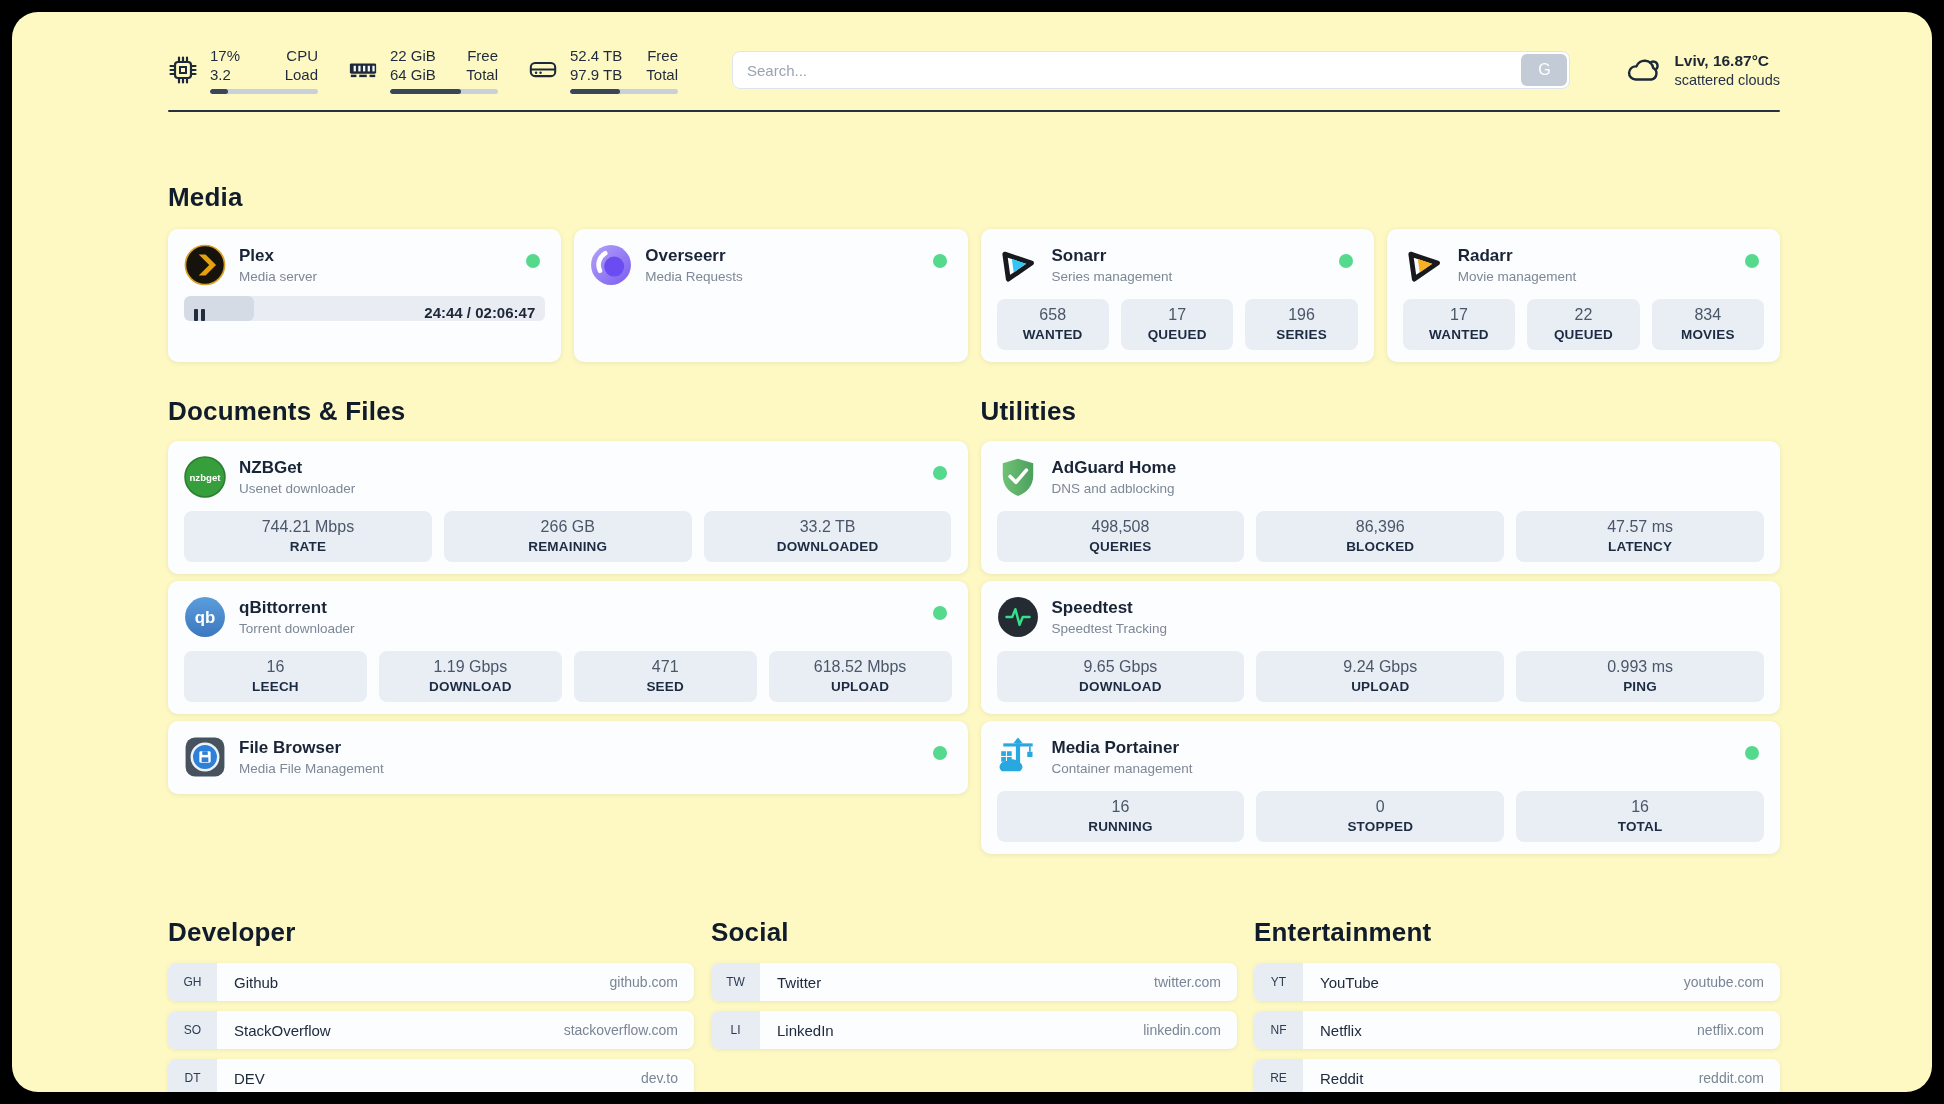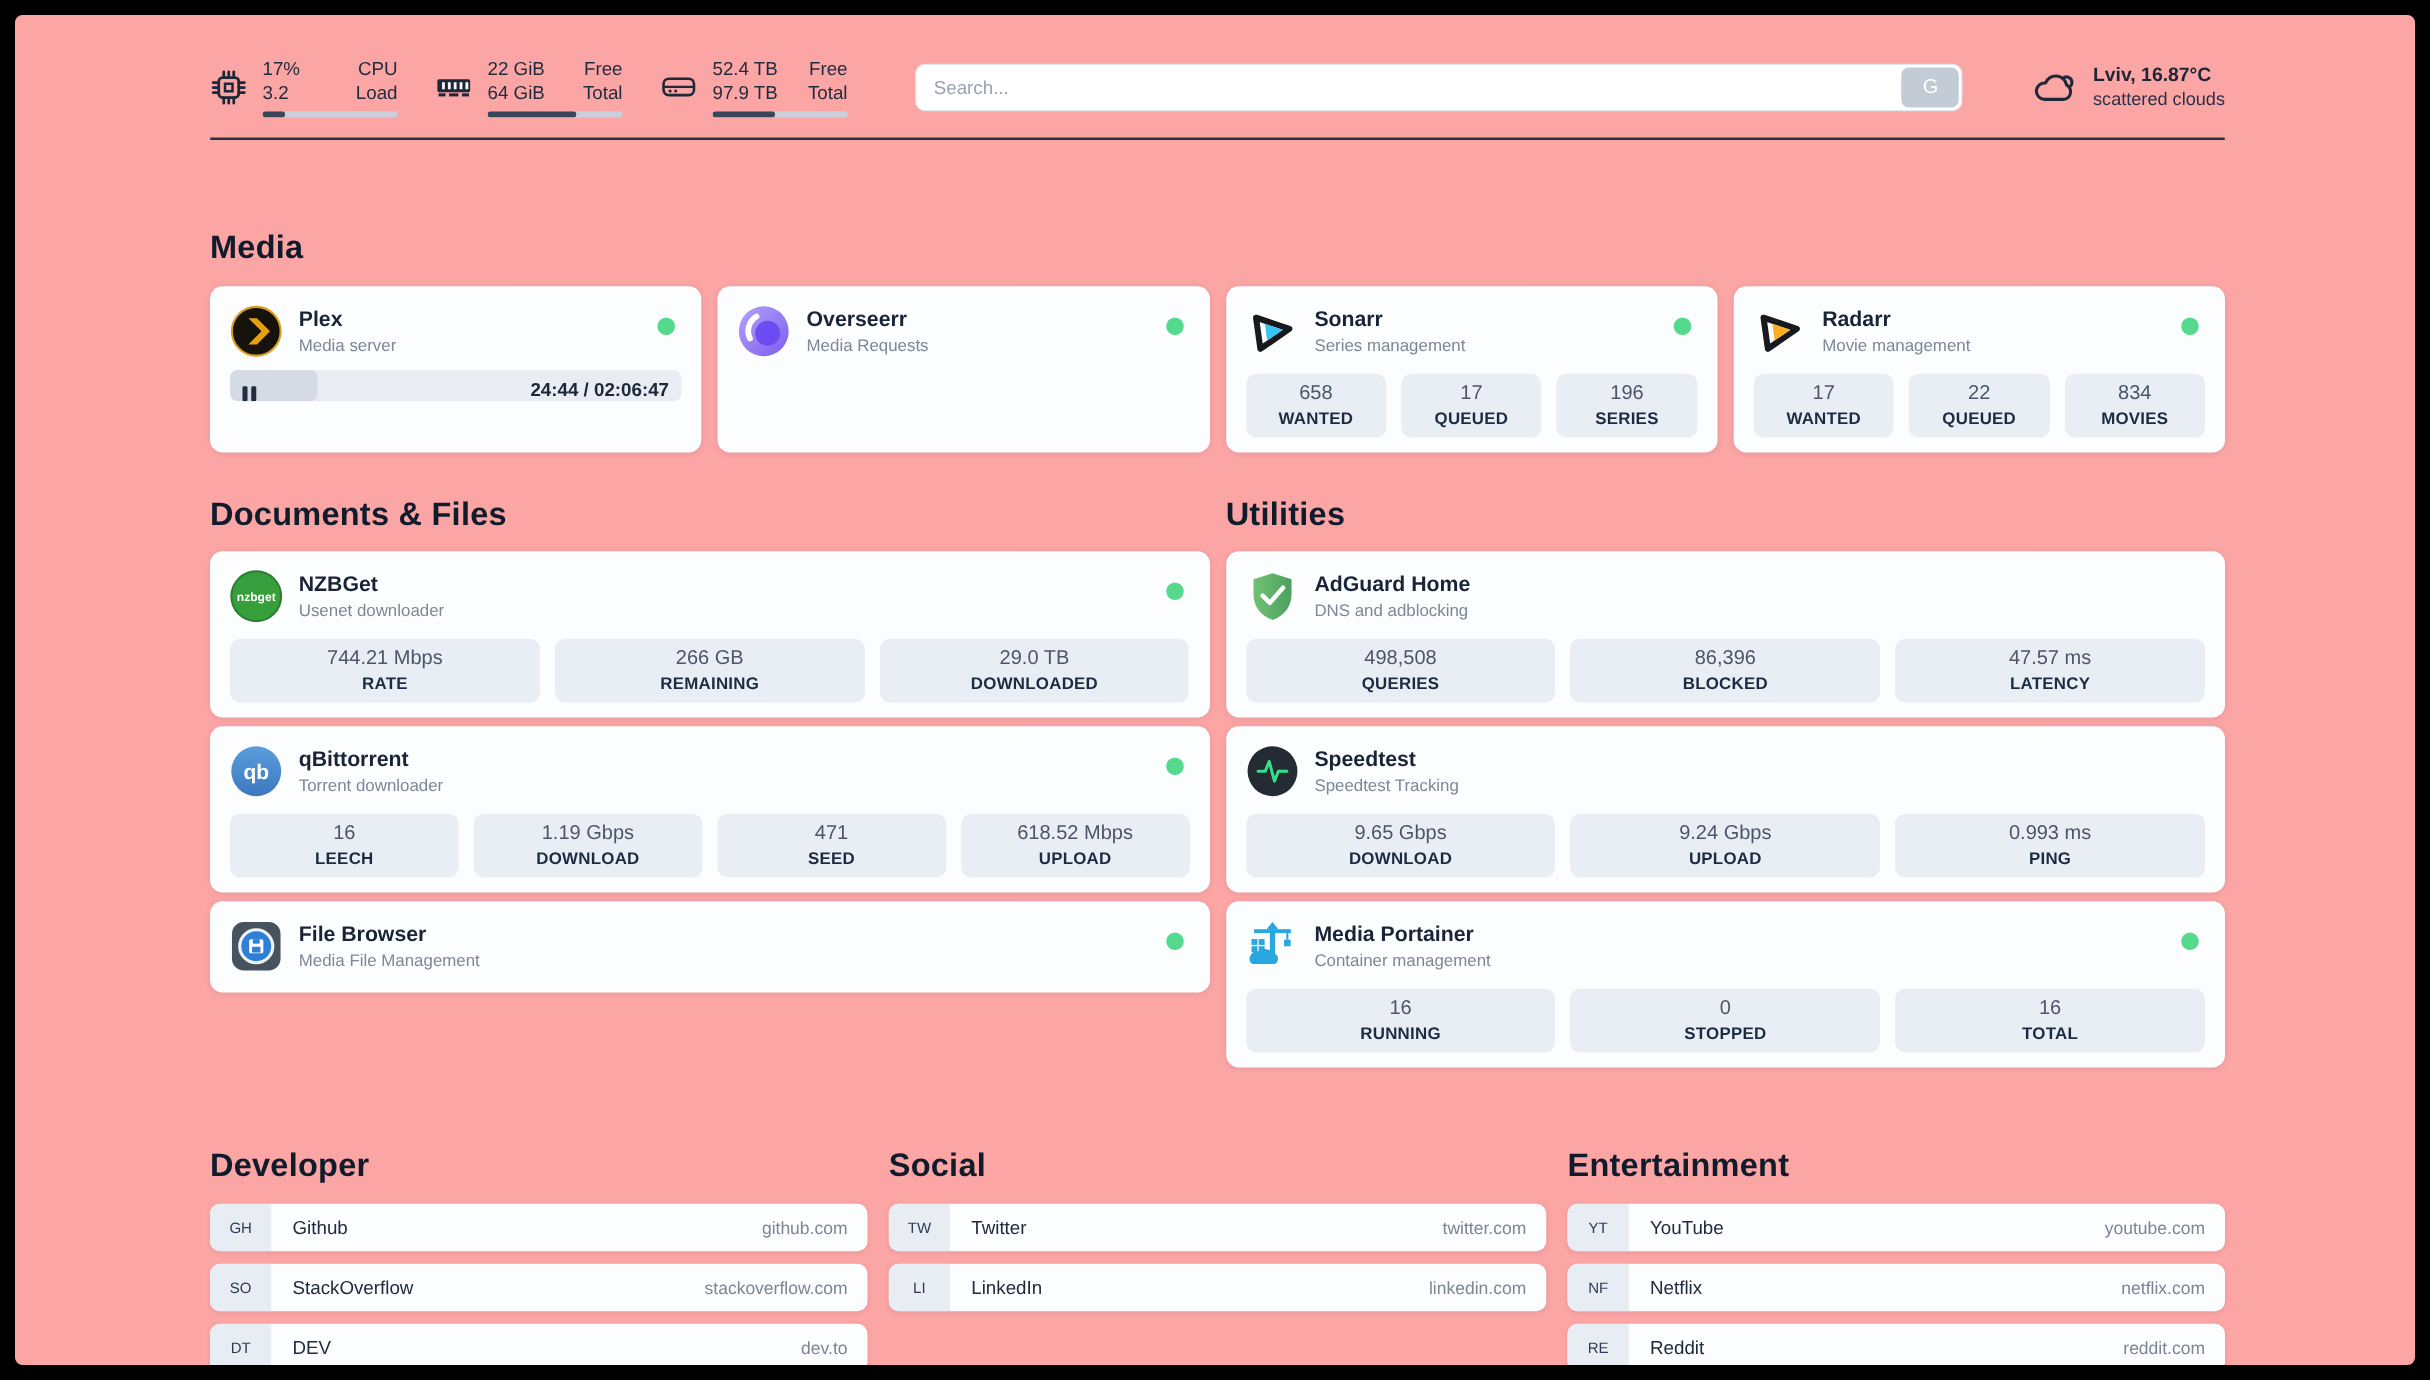--- a/index.html
+++ b/index.html
@@ -1,20 +1,20 @@
 <!DOCTYPE html>
 <html><head>
 <meta charset="utf-8">
 <style>
   *{box-sizing:border-box;margin:0;padding:0;}
   html,body{background:#000;}
   body{font-family:"Liberation Sans",sans-serif;-webkit-font-smoothing:antialiased;}
   .screen{position:relative;width:1944px;height:1104px;background:#000;overflow:hidden;}
-  .page{position:absolute;left:12px;top:12px;width:1920px;height:1080px;background:#fca5a5;
-        border-radius:6px;padding:30px 152px 0 156px;overflow:hidden;}
+  .page{position:absolute;left:12px;top:12px;width:1920px;height:1080px;background:#fef9c3;
+        border-radius:26px;padding:30px 152px 0 156px;overflow:hidden;}
 
   
   .topbar{display:flex;align-items:center;height:56px;gap:30px;}
   .sys{display:flex;align-items:center;gap:12px;}
   .sys-icon{width:30px;height:30px;color:#1d2839;flex:none;display:block;}
   .sys-body{width:108px;}
   .sys-rows{display:flex;justify-content:space-between;}
   .sys-col{font-size:15px;line-height:19px;color:#1f2a3d;font-weight:500;}
   .sys-col.right{text-align:right;}
   .sys-bar{margin-top:5px;height:5px;border-radius:3px;background:#c9d0da;overflow:hidden;}
@@ -324,21 +324,21 @@
         <div class="stats">
           <div class="stat">
             <div class="stat-value">744.21 Mbps</div>
             <div class="stat-label">RATE</div>
           </div>
           <div class="stat">
             <div class="stat-value">266 GB</div>
             <div class="stat-label">REMAINING</div>
           </div>
           <div class="stat">
-            <div class="stat-value">29.0 TB</div>
+            <div class="stat-value">33.2 TB</div>
             <div class="stat-label">DOWNLOADED</div>
           </div>
         </div>
       </div>
 
       <div class="card">
         <div class="app-header">
           <span class="app-icon">
             <svg viewBox="0 0 40 40">
               <defs>

